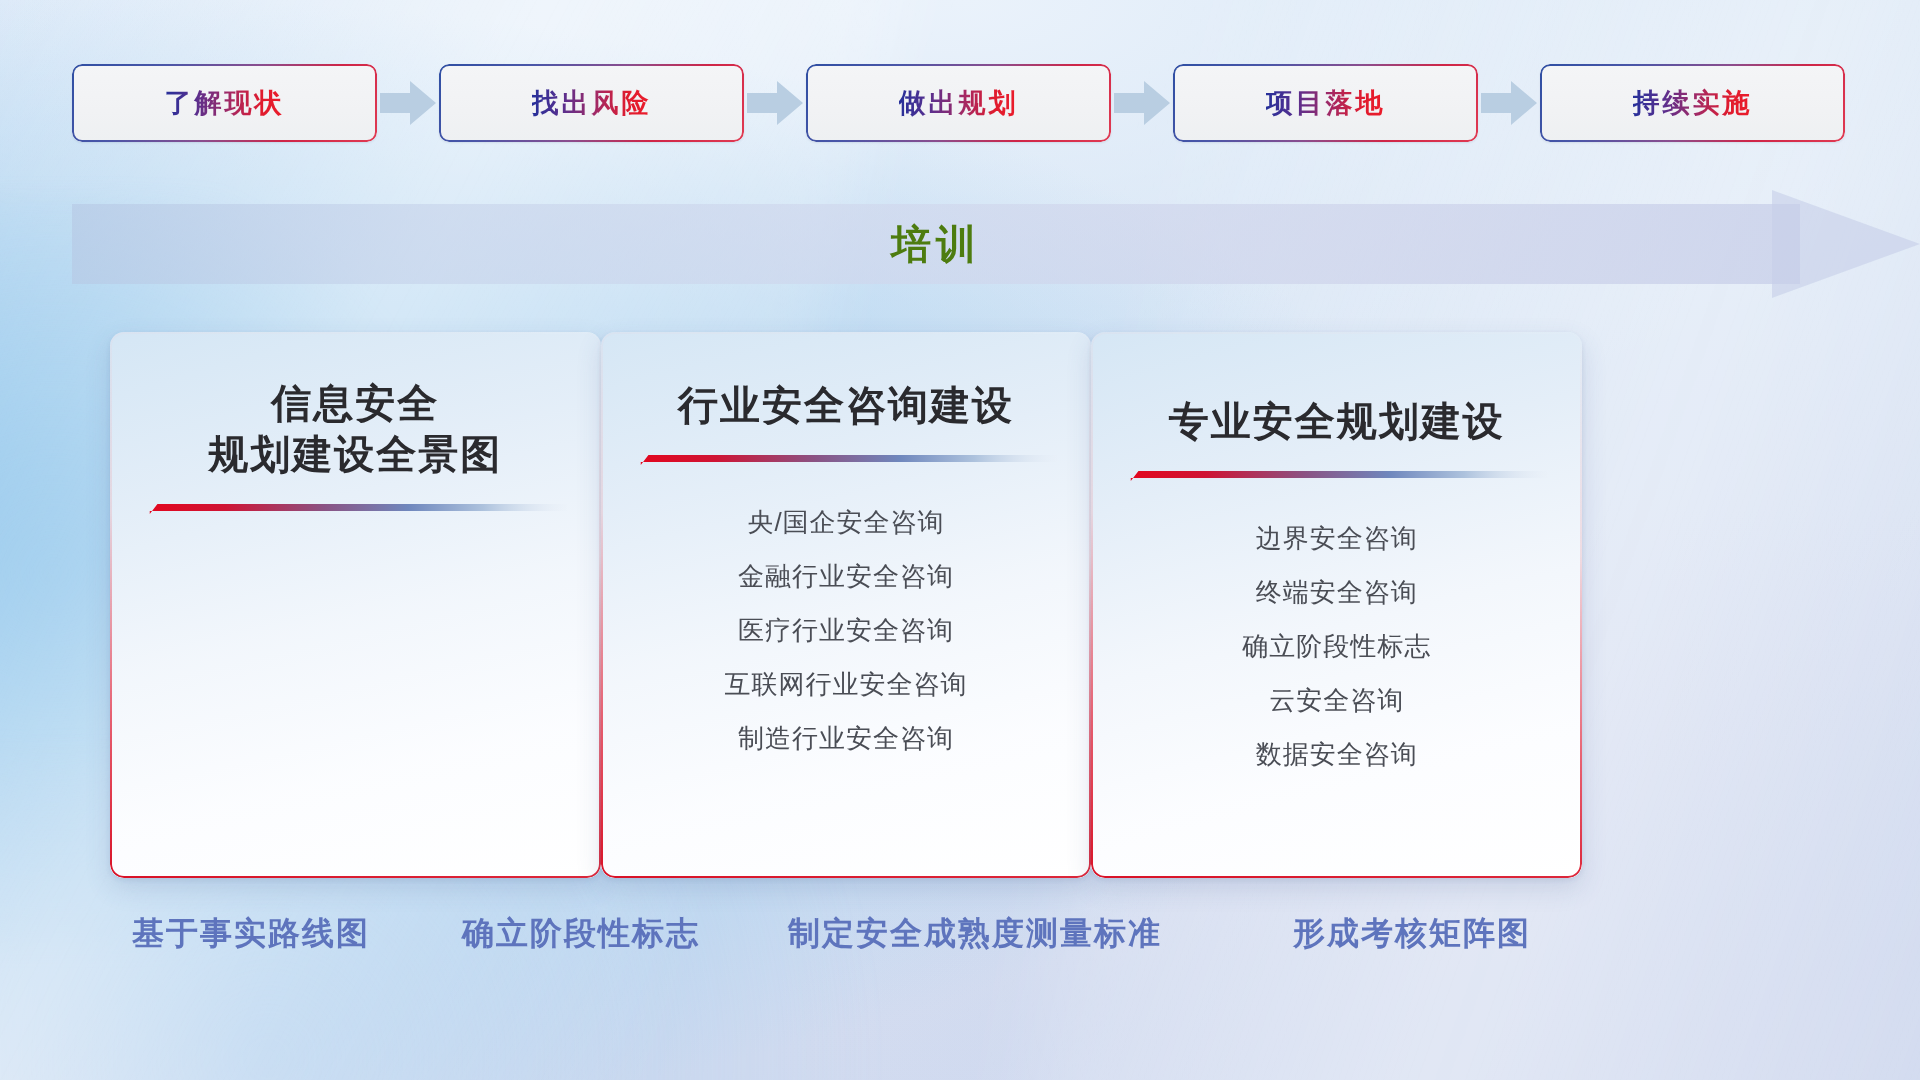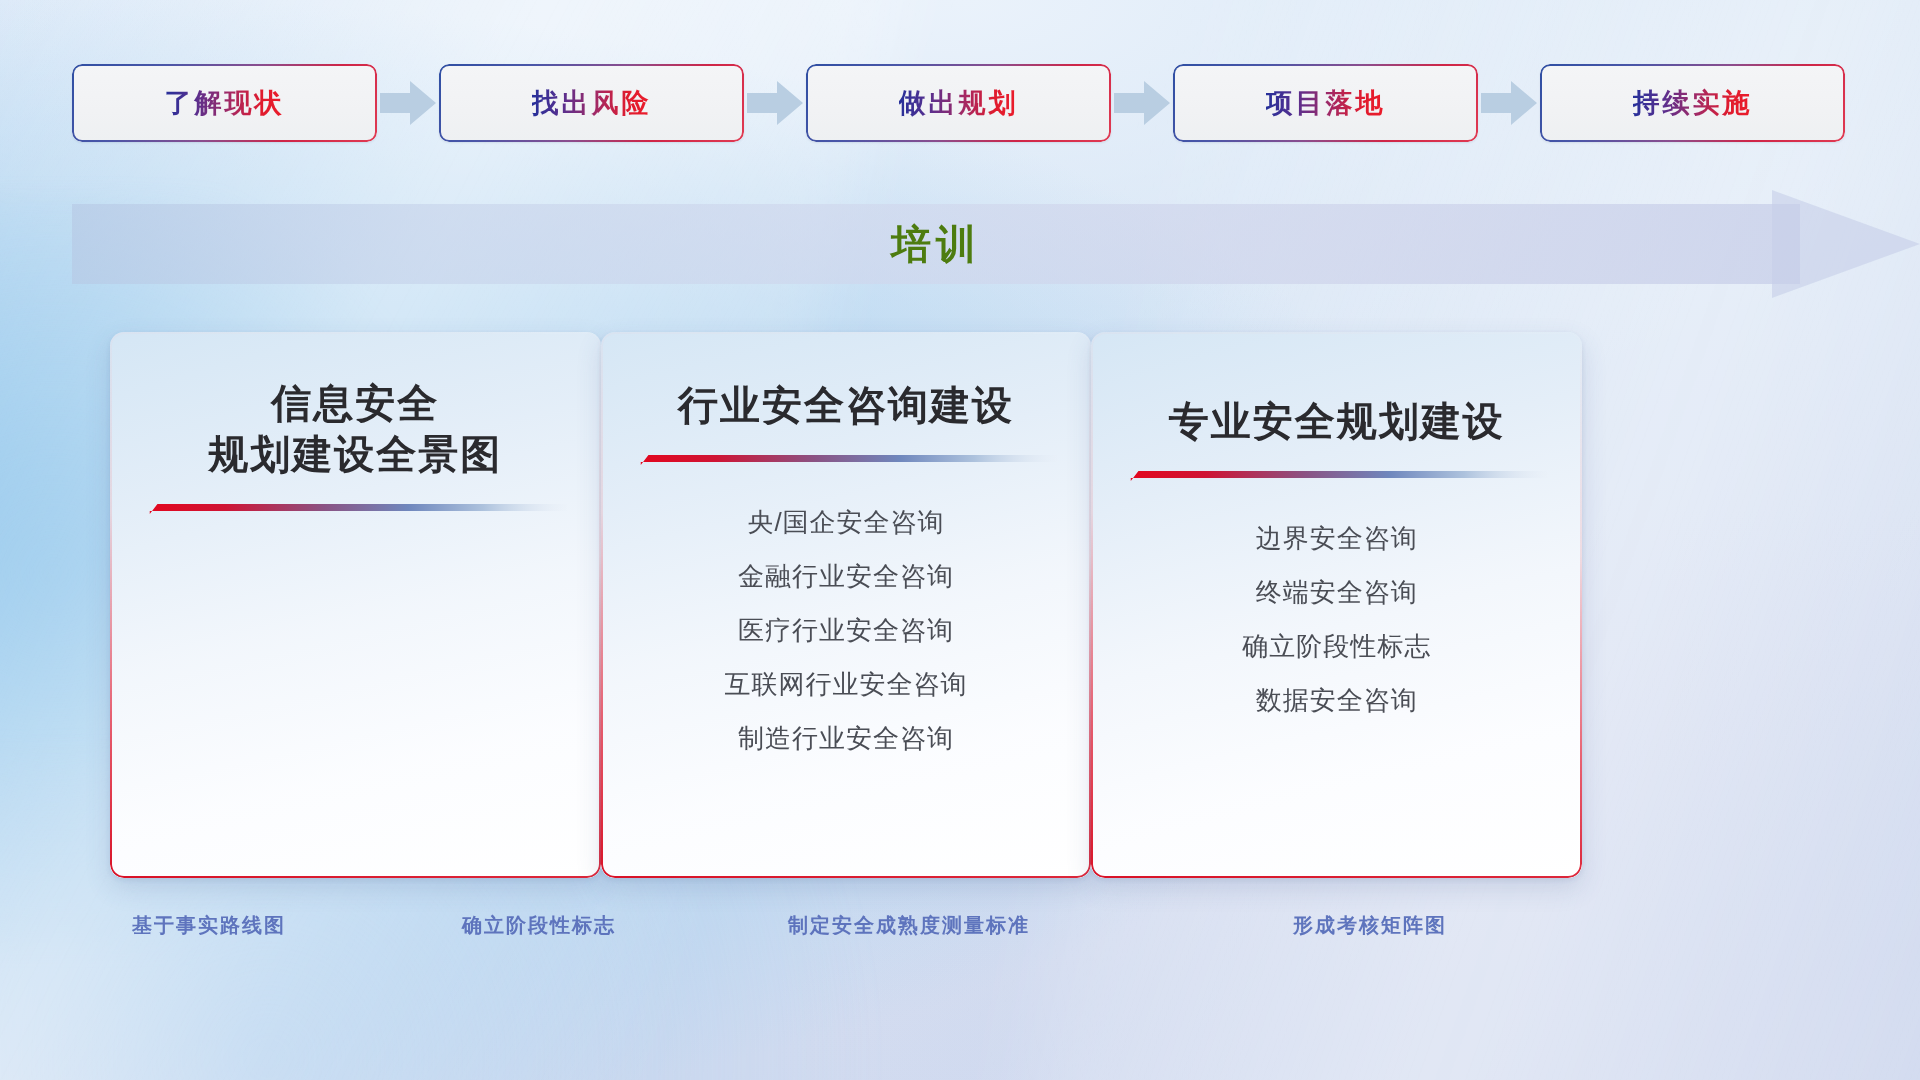--- a/index.html
+++ b/index.html
@@ -162,21 +162,21 @@
   .card.c2 .card-title{padding-top:48px;}
   .card.c3 .card-title{padding-top:64px;}
   .card.c2 .card-list,.card.c3 .card-list{padding-top:28px;}
 
   
   .captions{
     position:absolute;left:0;top:912px;width:1920px;height:60px;
   }
   .caption{
     position:absolute;top:0;
-    font-size:20px;font-weight:700;color:#5e74bd;letter-spacing:2px;
+    font-size:32px;font-weight:700;color:#5e74bd;letter-spacing:2px;
     white-space:nowrap;
   }
   .cap0{left:132px;}
   .cap1{left:462px;}
   .cap2{left:788px;}
   .cap3{left:1293px;text-align:center;}
 </style>
 </head>
 <body>
 
@@ -318,20 +318,21 @@
                 </linearGradient>
               </defs>
               <path d="M6 12 L14 2 L440 2 L440 9 L6 9 Z" fill="url(#dv3)"></path>
             </svg>
           </div>
         </div>
         <ul class="card-list">
           <li>边界安全咨询</li>
           <li>终端安全咨询</li>
           <li>确立阶段性标志</li>
+          <li>云安全咨询</li>
           <li>数据安全咨询</li>
         </ul>
       </div>
     </div>
   </div>
 
   <div class="captions">
     <div class="caption cap0">基于事实路线图</div>
     <div class="caption cap1">确立阶段性标志</div>
     <div class="caption cap2">制定安全成熟度测量标准</div>

